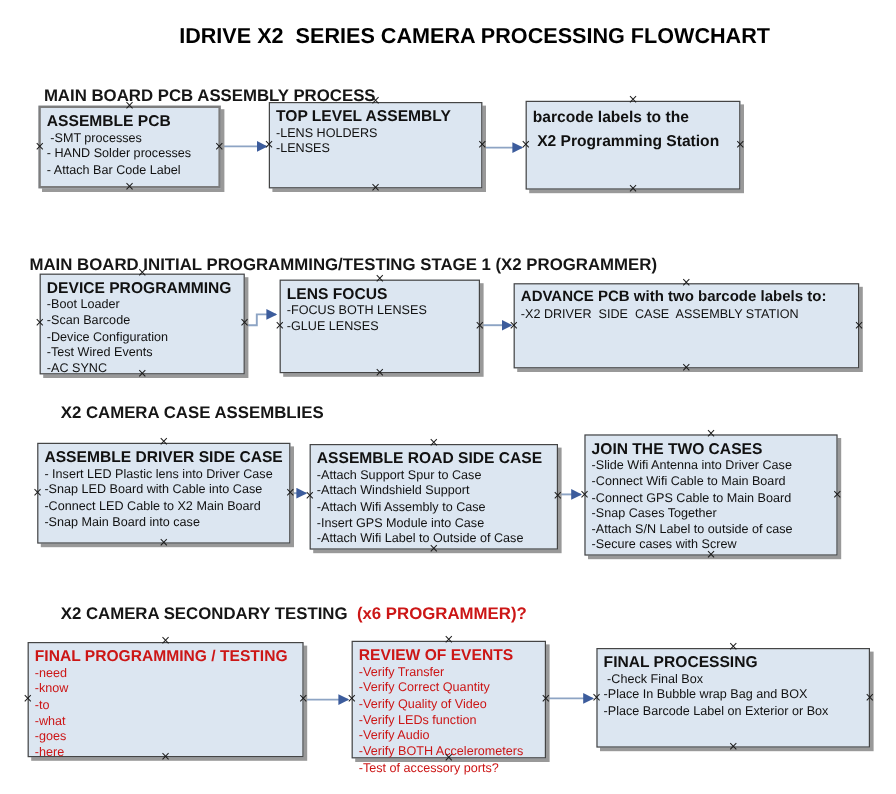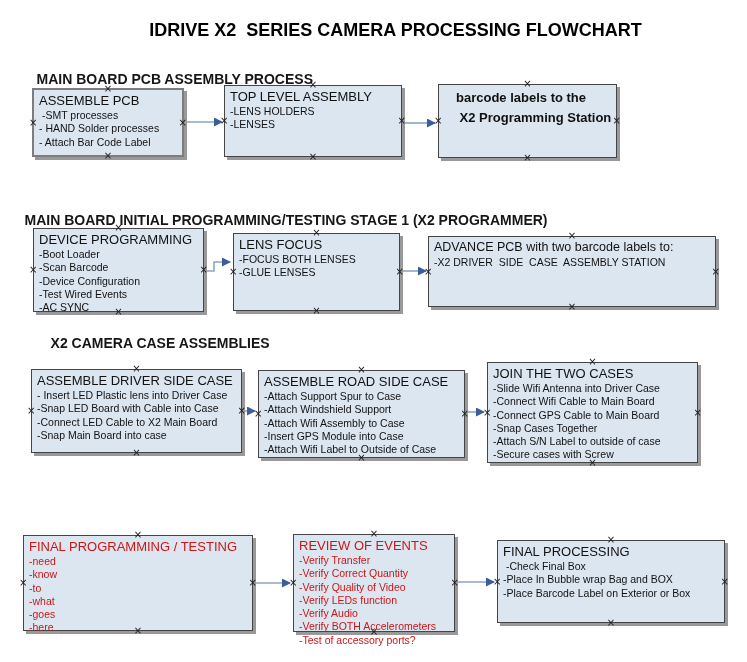--- a/index.html
+++ b/index.html
@@ -20,23 +20,23 @@
   }
   .section-header .red-part{color:var(--red); white-space:pre;}
 
   .box{
     position:absolute; background:var(--box-fill);
     border:1.5px solid var(--box-border);
     box-shadow:3px 3px 0 var(--shadow);
     padding:3px 5px 0 5px; box-sizing:border-box; z-index:2;
   }
   .box.first-style{border:2px solid var(--box-border-first);}
-  .box h3{margin:0 0 1px 0; font-size:13px; line-height:15px; font-weight:400; white-space:pre;}
+  .box h3{margin:0 0 1px 0; font-size:13px; line-height:15px; font-weight:700; white-space:pre;}
   .box .item{font-size:10.5px; line-height:13.3px; white-space:pre;}
-  .box.bold-body .item{font-weight:700; font-size:13px; line-height:20px;margin-left:12px;}
+  .box.bold-body .item{font-weight:700; font-size:13px; line-height:20px;}
   .box.red-text h3, .box.red-text .item{color:var(--red);}
 
   .anchor{
     position:absolute; font-size:10px; line-height:10px; color:#1a1a1a; z-index:3;
     font-family:"DejaVu Sans",sans-serif; pointer-events:none;
   }
   .anchor-top{top:-6px; left:50%; transform:translateX(-50%);}
   .anchor-bottom{bottom:-6px; left:50%; transform:translateX(-50%);}
   .anchor-left{left:-5px; top:50%; transform:translateY(-50%);}
   .anchor-right{right:-5px; top:50%; transform:translateY(-50%);}
@@ -69,20 +69,23 @@
 
   <div class="section-header" style="left:21px; top:55px;">
     <span>MAIN BOARD PCB ASSEMBLY PROCESS</span>
   </div>
   <div class="section-header" style="left:9px; top:196px;">
     <span>MAIN BOARD INITIAL PROGRAMMING/TESTING STAGE 1 (X2 PROGRAMMER)</span>
   </div>
   <div class="section-header" style="left:35px; top:319px;">
     <span>X2 CAMERA CASE ASSEMBLIES</span>
   </div>
+  <div class="section-header" style="left:35px; top:487px;">
+    <span>X2 CAMERA SECONDARY TESTING</span><span class="red-part">  (x6 PROGRAMMER)?</span>
+  </div>
 
   <div class="box first-style" style="left:32px; top:88px; width:152px; height:69px;">
     <h3>ASSEMBLE PCB</h3>
     <div class="item"> -SMT processes</div>
     <div class="item">- HAND Solder processes</div>
     <div class="item">- Attach Bar Code Label</div>
   <span class="anchor anchor-top">×</span>
       <span class="anchor anchor-bottom">×</span>
       <span class="anchor anchor-left">×</span>
       <span class="anchor anchor-right">×</span>

